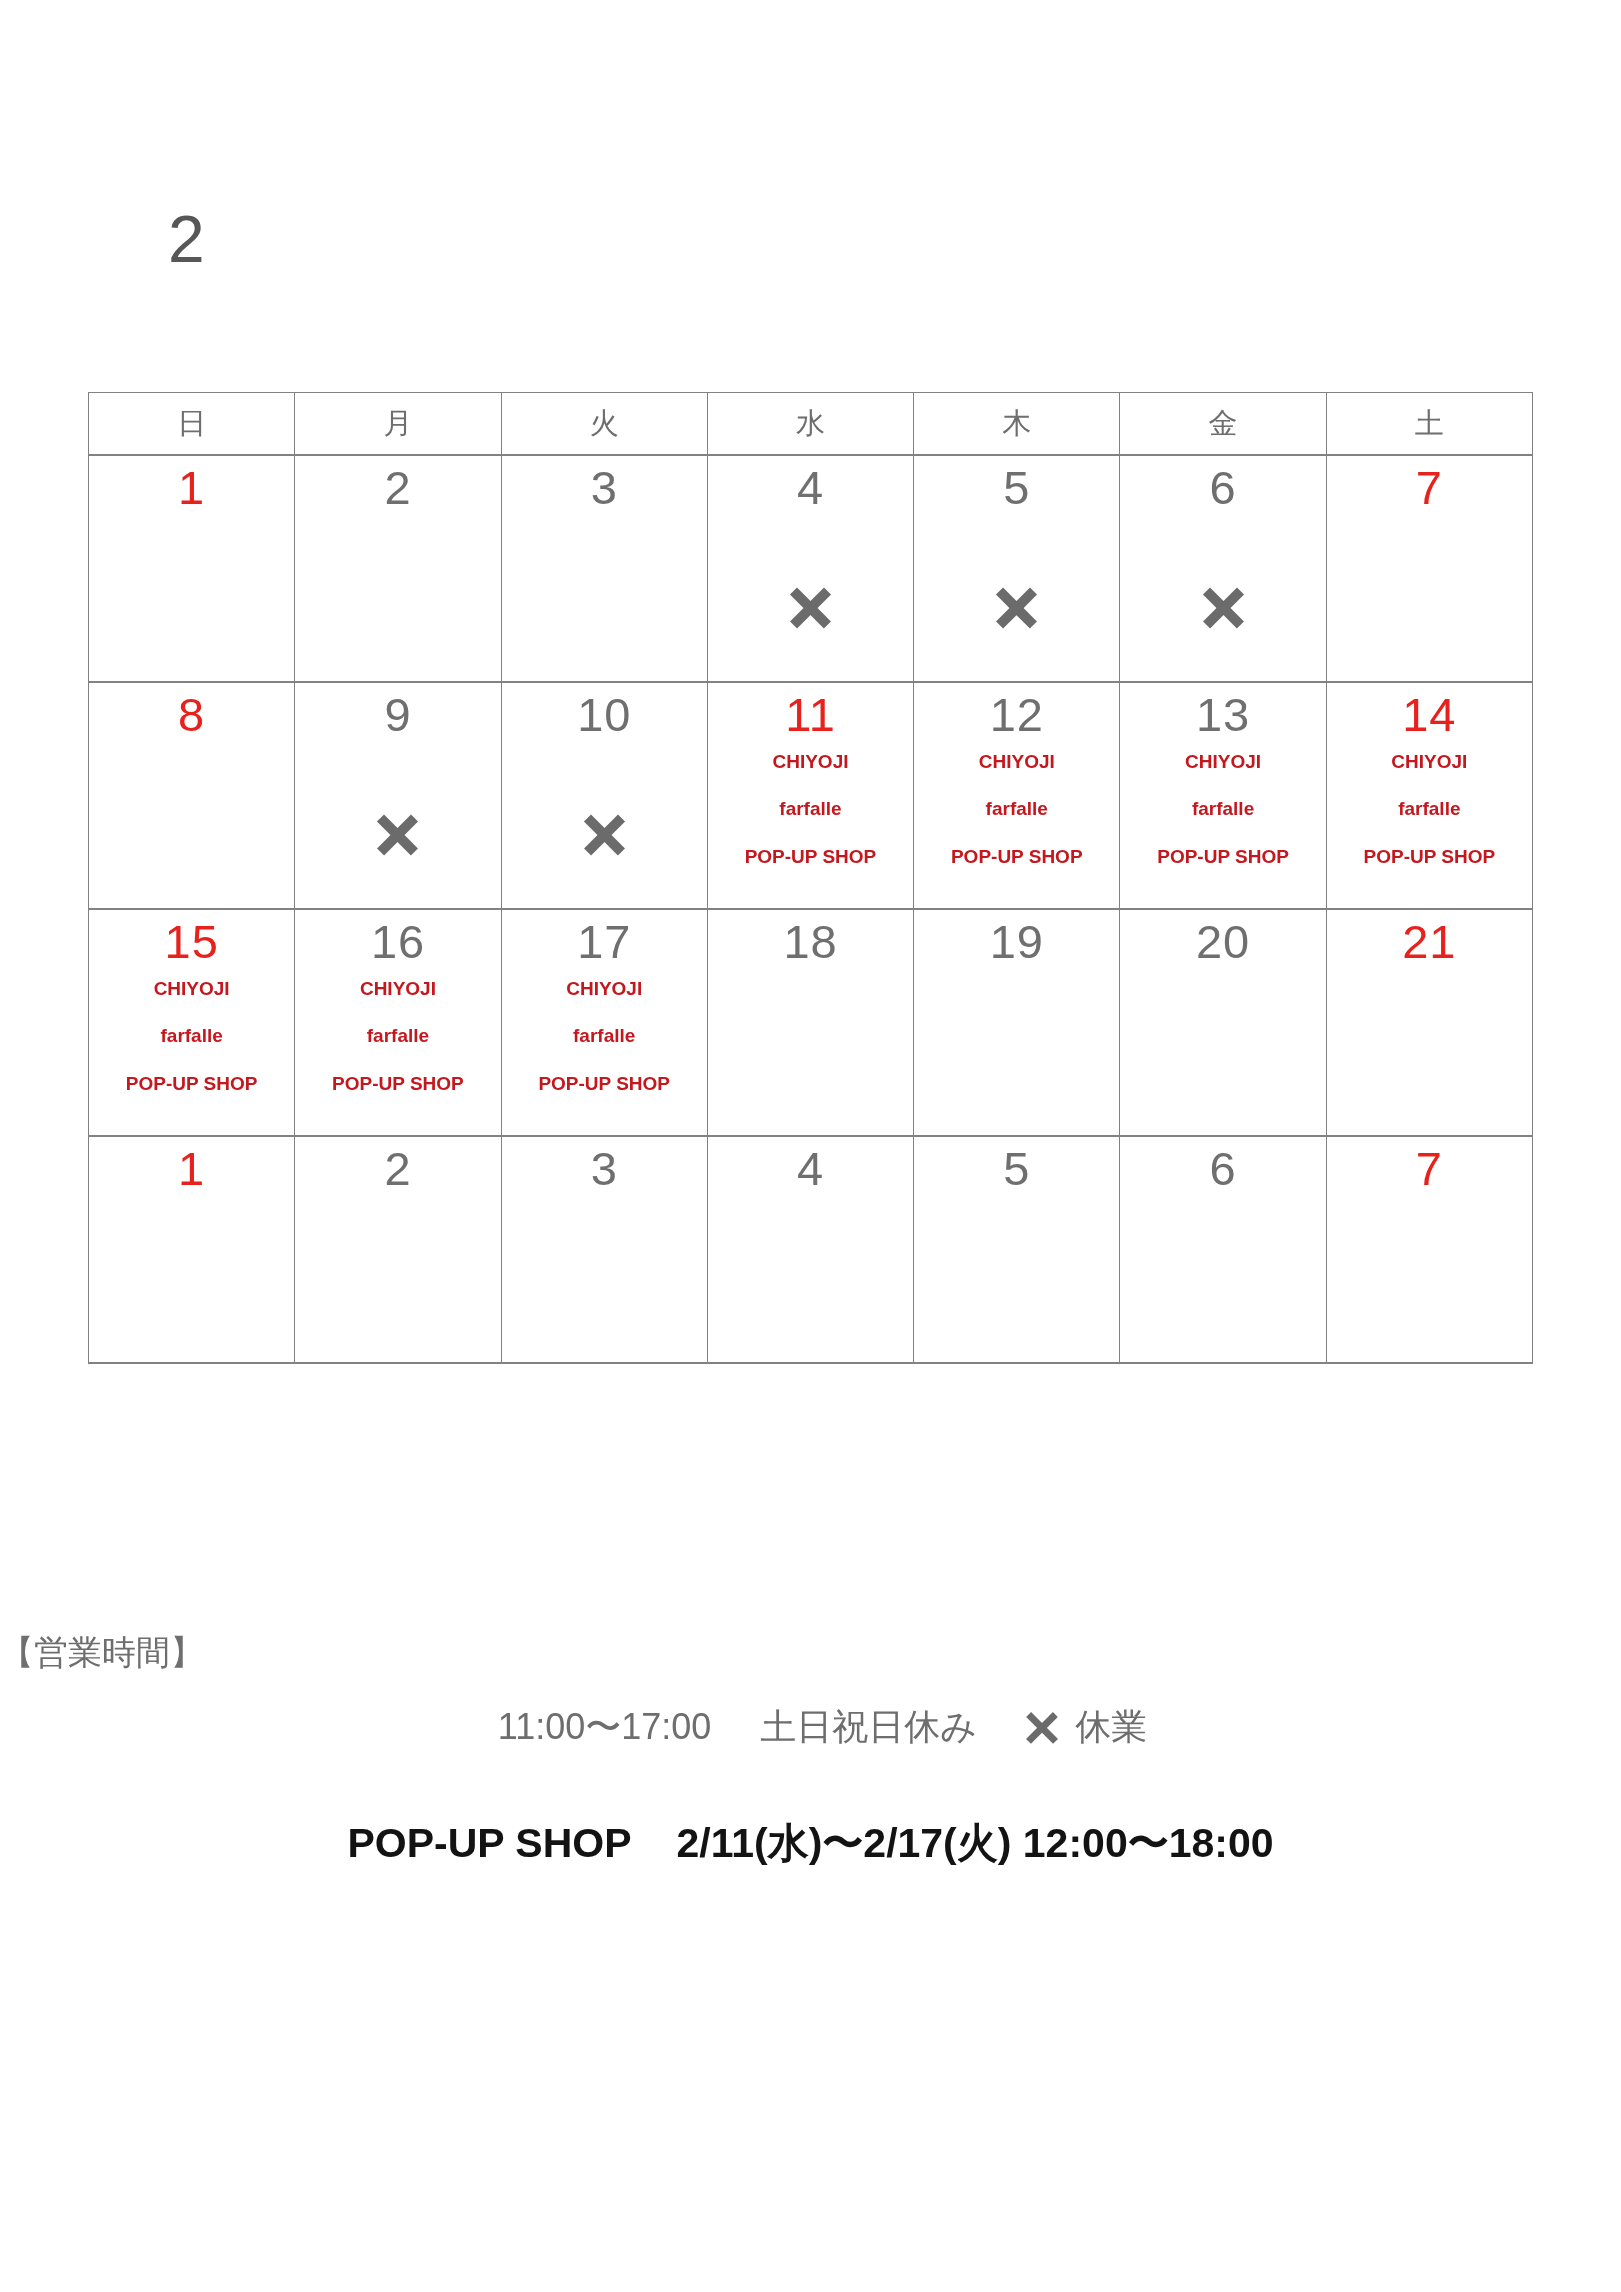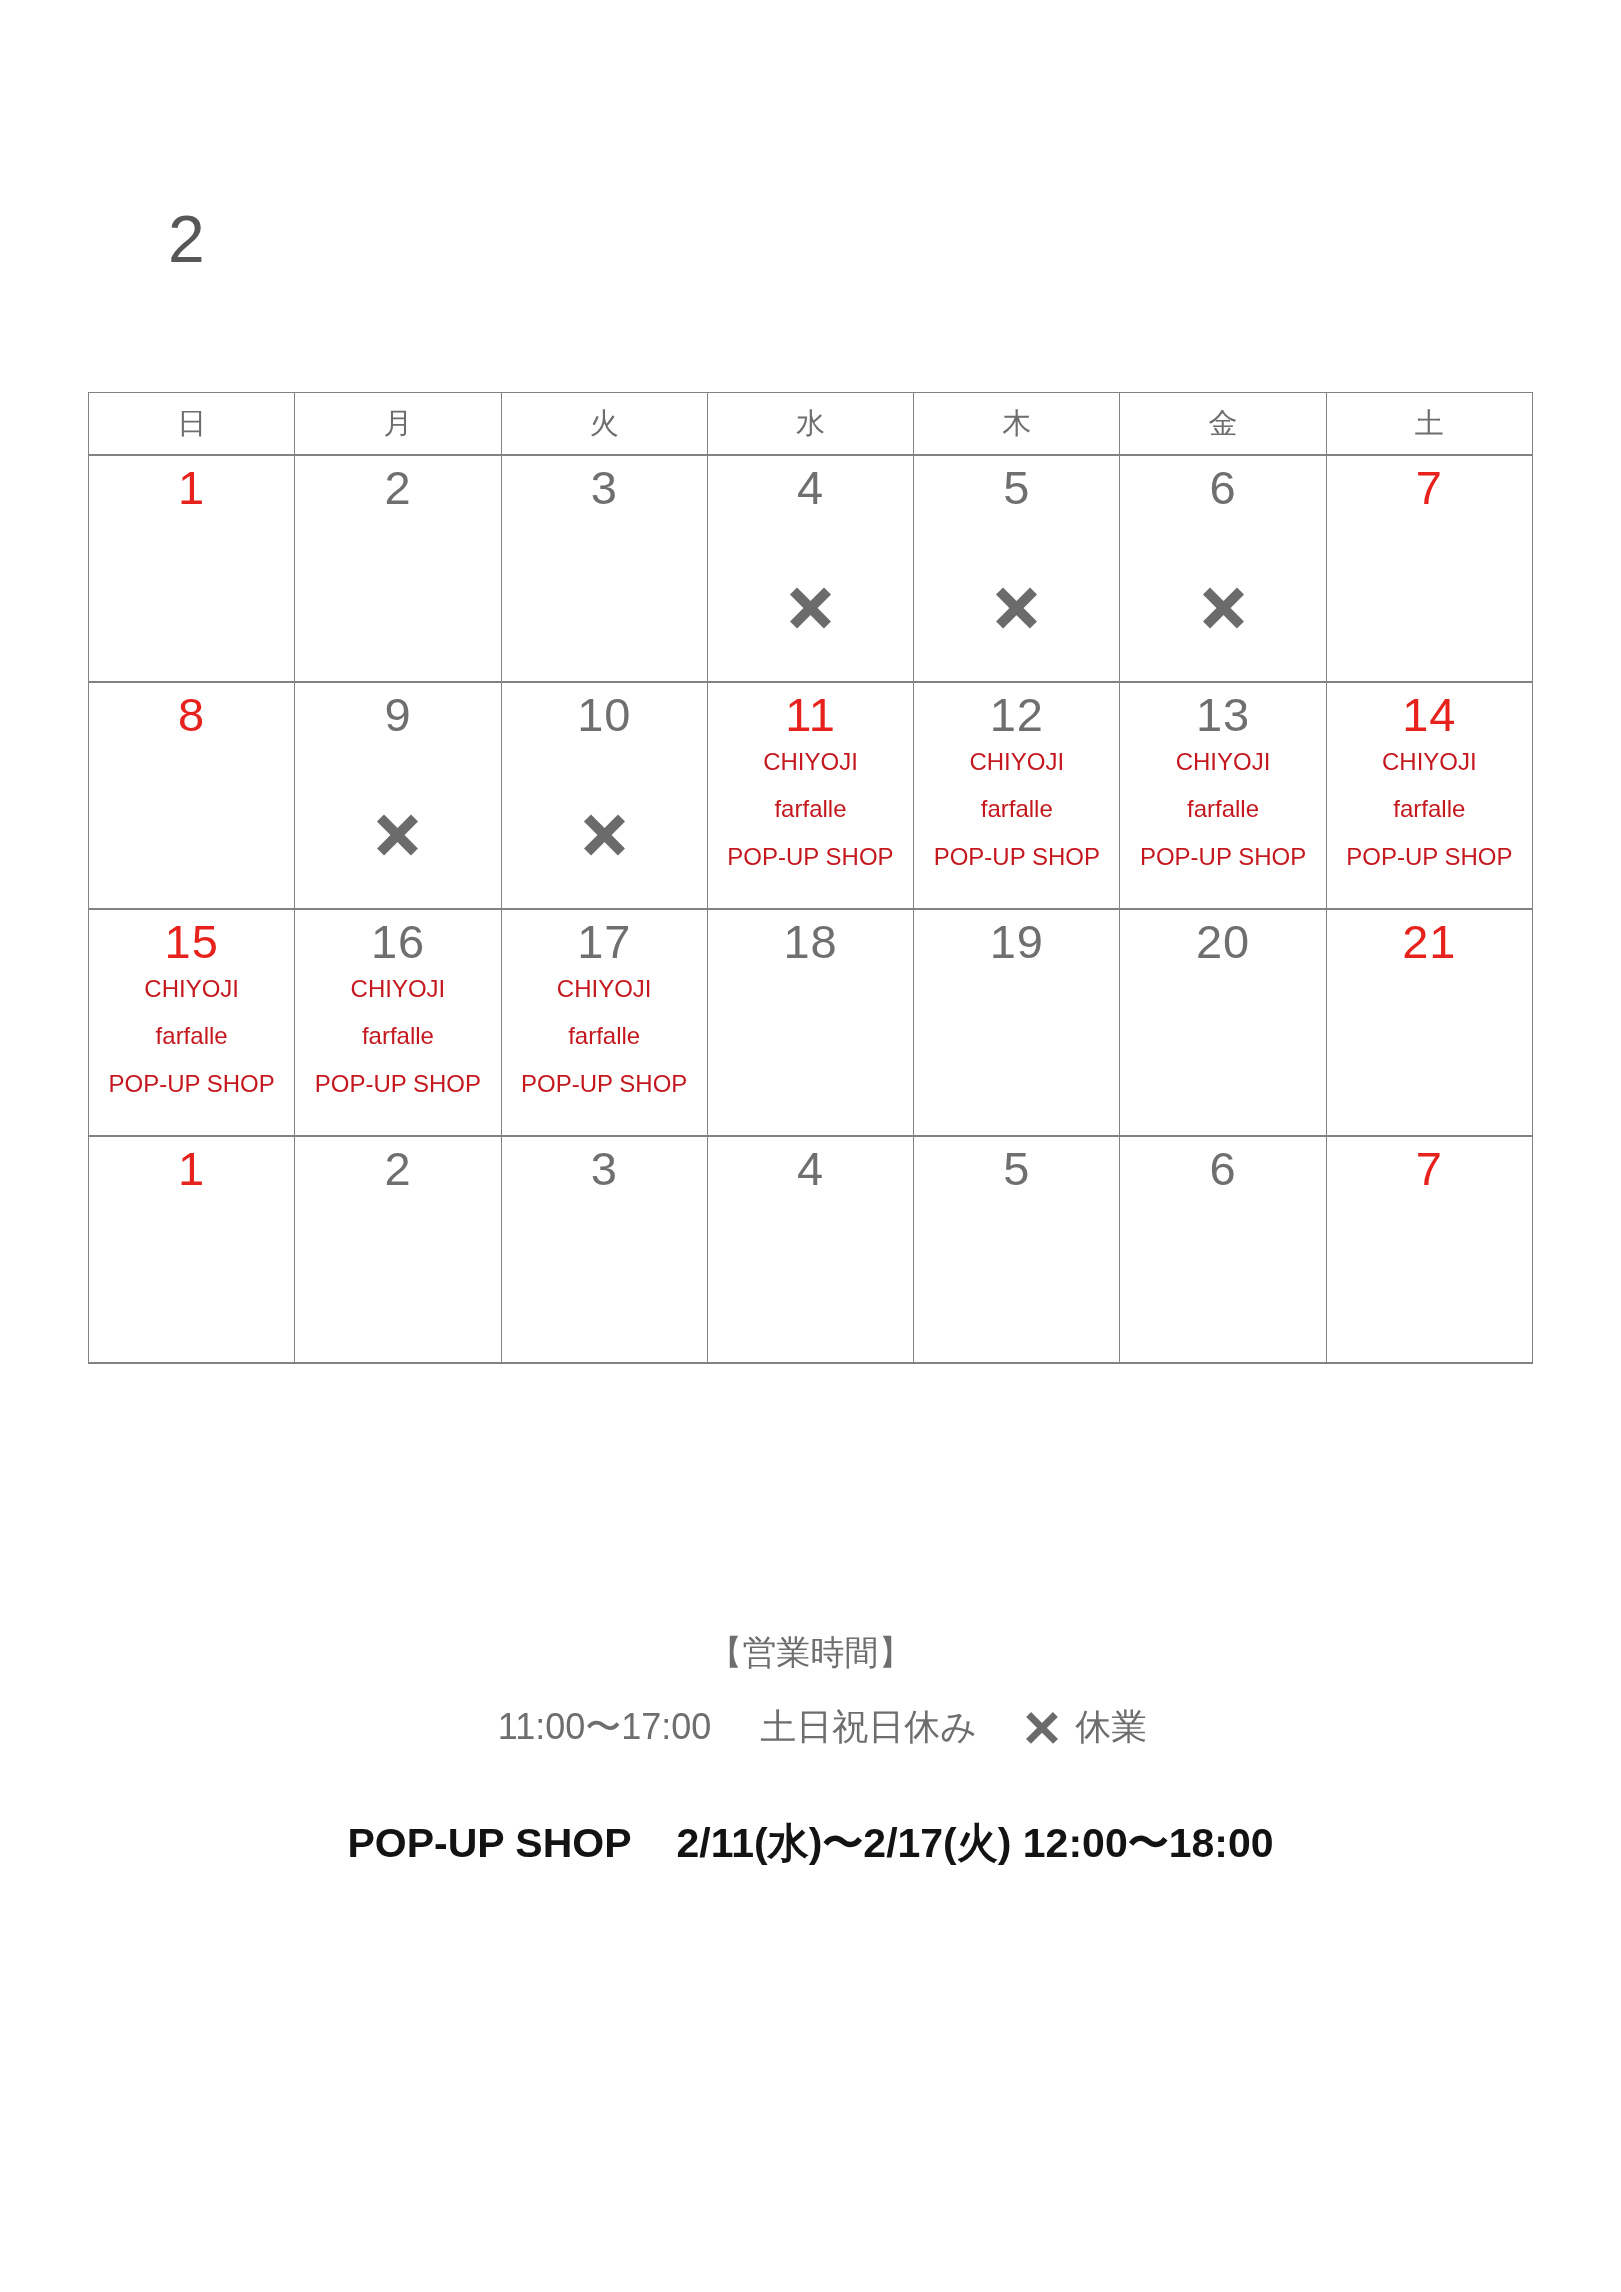--- a/index.html
+++ b/index.html
@@ -53,26 +53,26 @@
   }
   .xmark::before,.xmark::after{
     content:"";position:absolute;left:50%;top:50%;
     width:48px;height:9.9px;background:var(--x-gray);
   }
   .xmark::before{transform:translate(-50%,-50%) rotate(45deg);}
   .xmark::after{transform:translate(-50%,-50%) rotate(-45deg);}
   .events{position:absolute;top:66px;left:0;right:0;text-align:center;}
   .event-line{
     height:25px;margin-bottom:22.4px;
-    font-size:24px;font-weight:400;color:var(--red-event);line-height:25px;
+    font-size:19px;font-weight:700;color:var(--red-event);line-height:25px;
     letter-spacing:0px;
   }
   
   .hours-title{
-    position:absolute;left:0;top:1630px;width:1621px;text-align:center;
+    position:absolute;left:0;top:1630px;width:1621px;text-align:left;
     font-size:34px;color:var(--gray-text);font-weight:400;
   }
   .hours-line{
     position:absolute;left:0;top:1703px;width:1621px;
     display:flex;justify-content:center;align-items:center;gap:49px;
     font-size:36px;color:var(--gray-text);font-weight:400;padding-left:12px;
   }
   .closed-legend{display:flex;align-items:center;gap:17px;}
   .x-small{position:relative;width:32px;height:32px;display:inline-block;}
   .x-small::before,.x-small::after{

